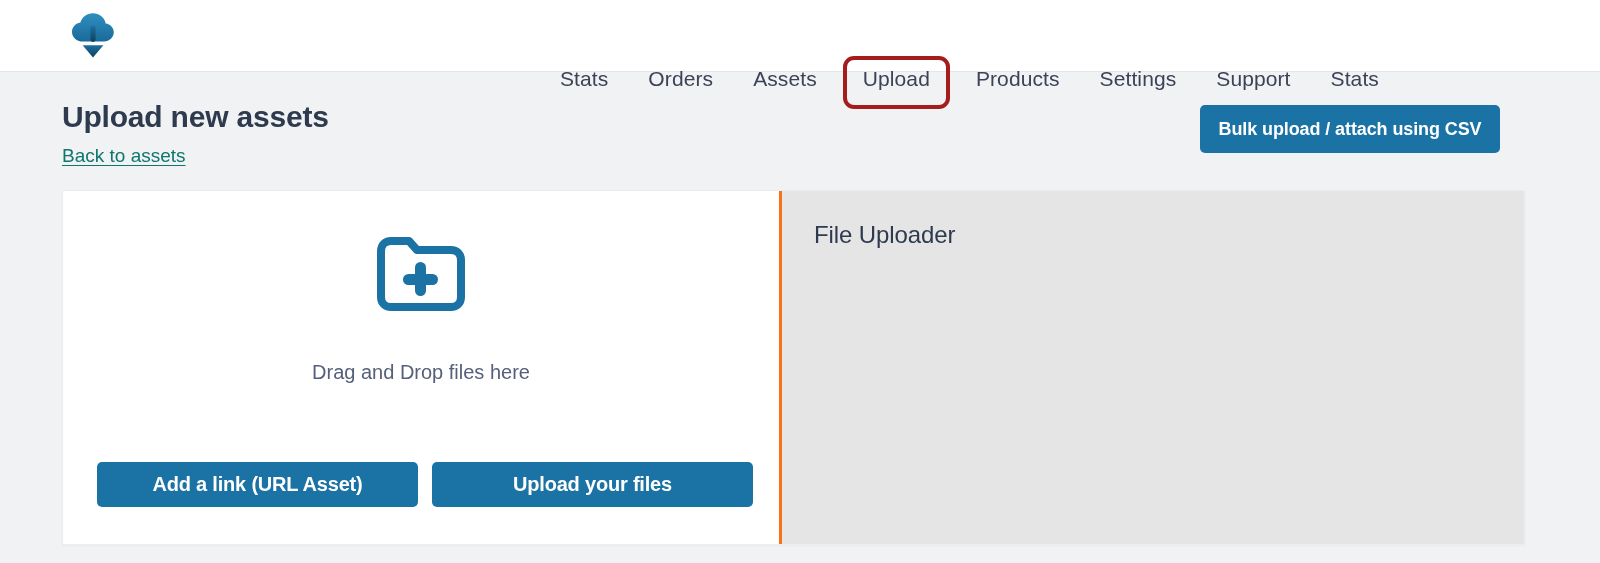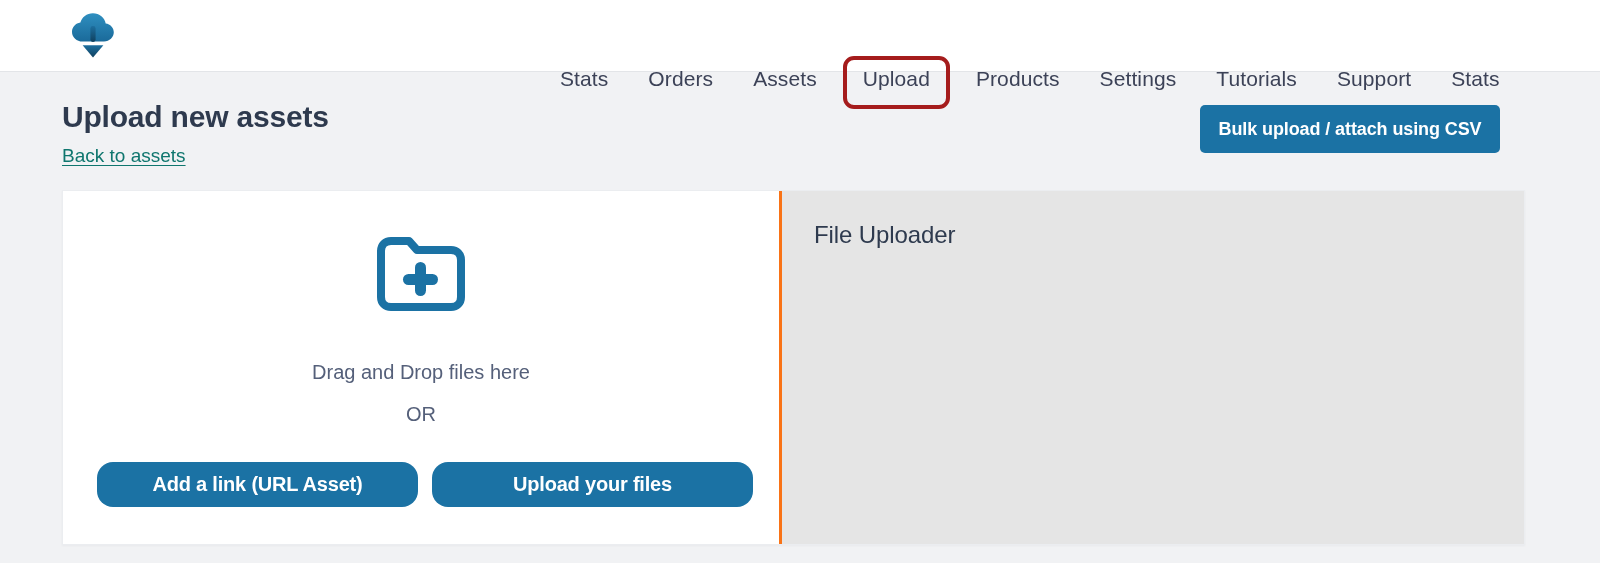--- a/index.html
+++ b/index.html
@@ -144,21 +144,21 @@
     position: absolute;
     left: 34px; top: 271px;
     display: flex;
     gap: 14px;
   }
   .pane-button {
     width: 321px; height: 45px;
     background: #1b72a4;
     color: #ffffff;
     border: none;
-    border-radius: 16px;
+    border-radius: 5px;
     font-family: "Liberation Sans", sans-serif;
     font-size: 20px;
     font-weight: bold;
     letter-spacing: -0.2px;
     cursor: pointer;
   }
   .uploader-title {
     position: absolute;
     left: 32px; top: 30px;
     font-size: 24px;
@@ -204,23 +204,20 @@
       <div class="nav-item highlighted">
         <span>Upload</span>
       </div>
       <div class="nav-item">
         <span>Products</span>
       </div>
       <div class="nav-item">
         <span>Settings</span>
       </div>
       <div class="nav-item">
-        <span>Tutorials</span>
-      </div>
-      <div class="nav-item">
         <span>Support</span>
       </div>
       <div class="nav-item">
         <span>Stats</span>
       </div>
     </div>
   </div>
 
   <div class="page-title">Upload new assets</div>
   <div class="back-link">Back to assets</div>
@@ -230,21 +227,20 @@
 
     <div class="drop-pane">
 
       <svg class="folder-icon" viewBox="0 0 96 88">
         <path d="M8 22 C8 16 12 12 18 12 L36 12 L44 21 L78 21 C84 21 88 25 88 31 L88 68 C88 74 84 78 78 78 L18 78 C12 78 8 74 8 68 Z" fill="none" stroke="#1b72a4" stroke-width="8" stroke-linejoin="round"></path>
         <rect x="42" y="33" width="11" height="34" rx="5.5" fill="#1b72a4"></rect>
         <rect x="30" y="45" width="35" height="11" rx="5.5" fill="#1b72a4"></rect>
       </svg>
 
       <div class="drop-text">Drag and Drop files here</div>
-      <div class="or-text">OR</div>
 
       <div class="pane-buttons">
         <button class="pane-button">Add a link (URL Asset)</button>
         <button class="pane-button">Upload your files</button>
       </div>
     </div>
 
     <div class="uploader-pane">
       <div class="uploader-title">File Uploader</div>
     </div>

